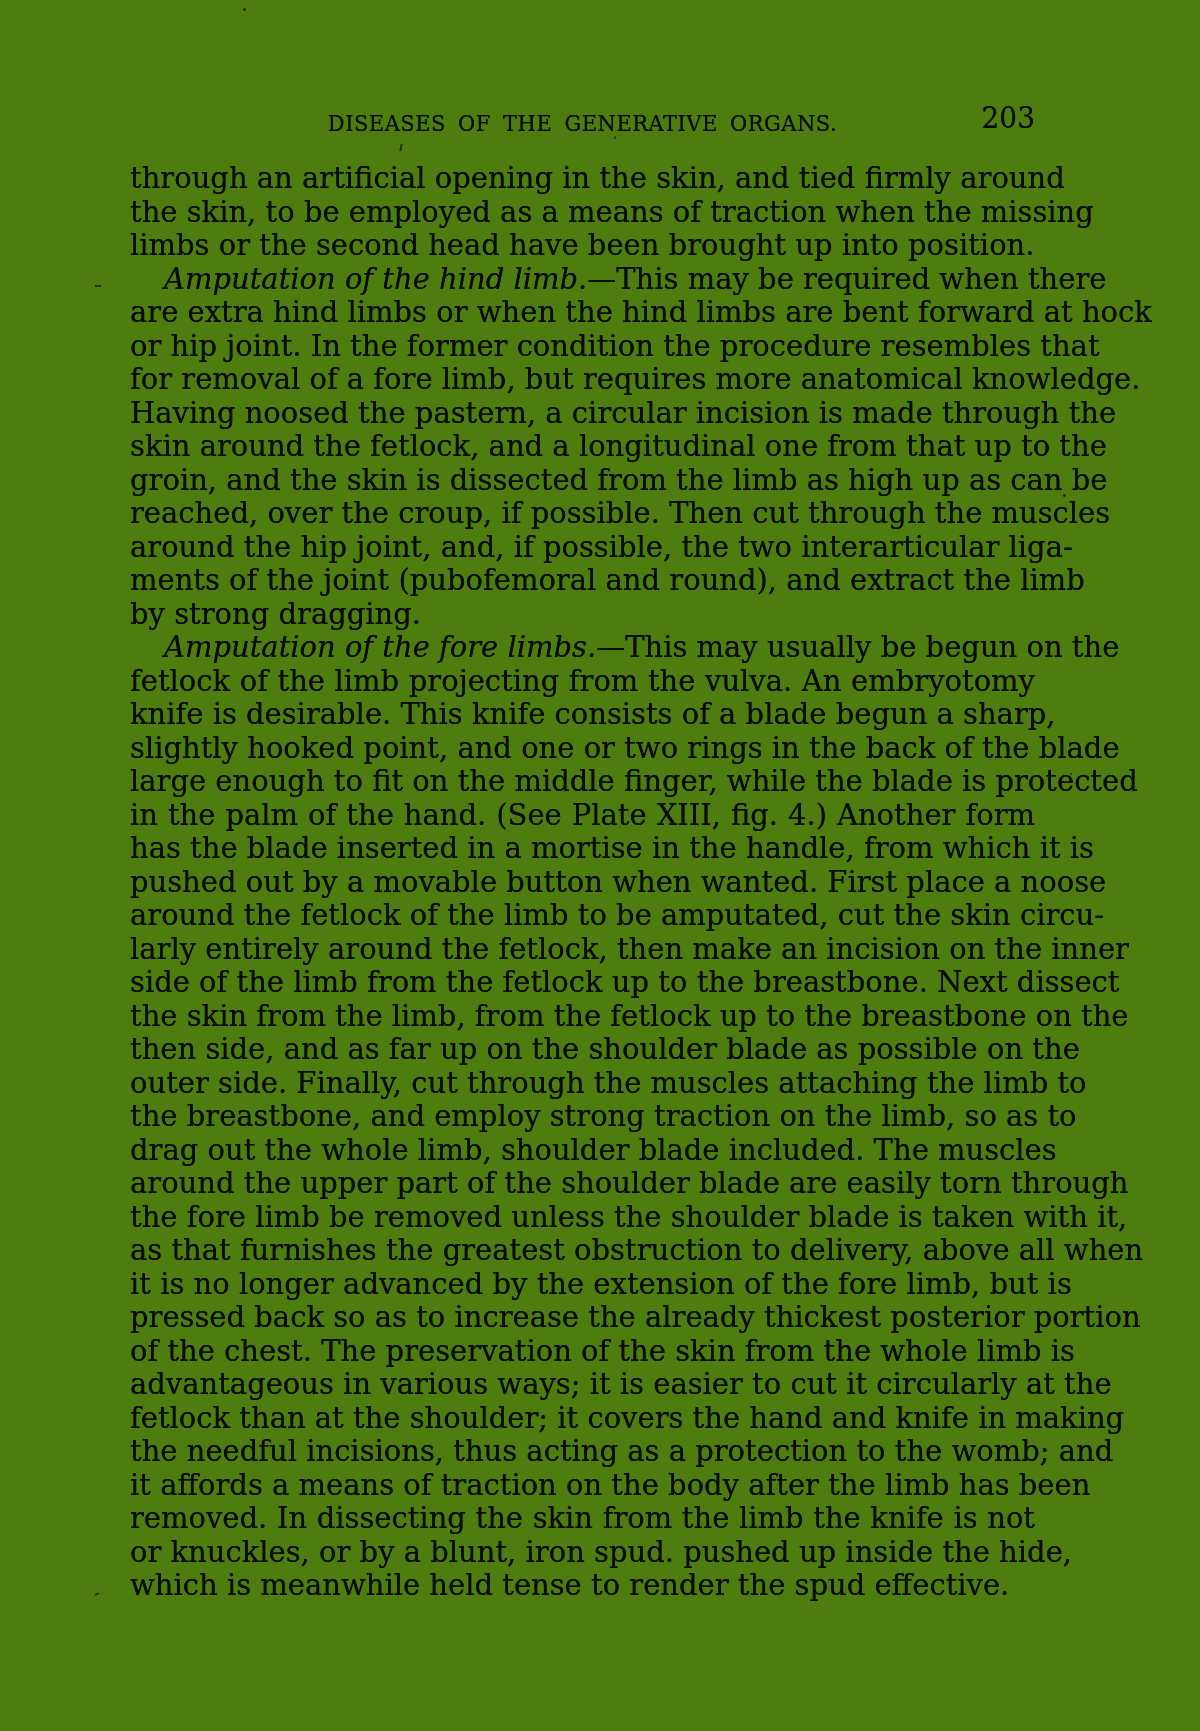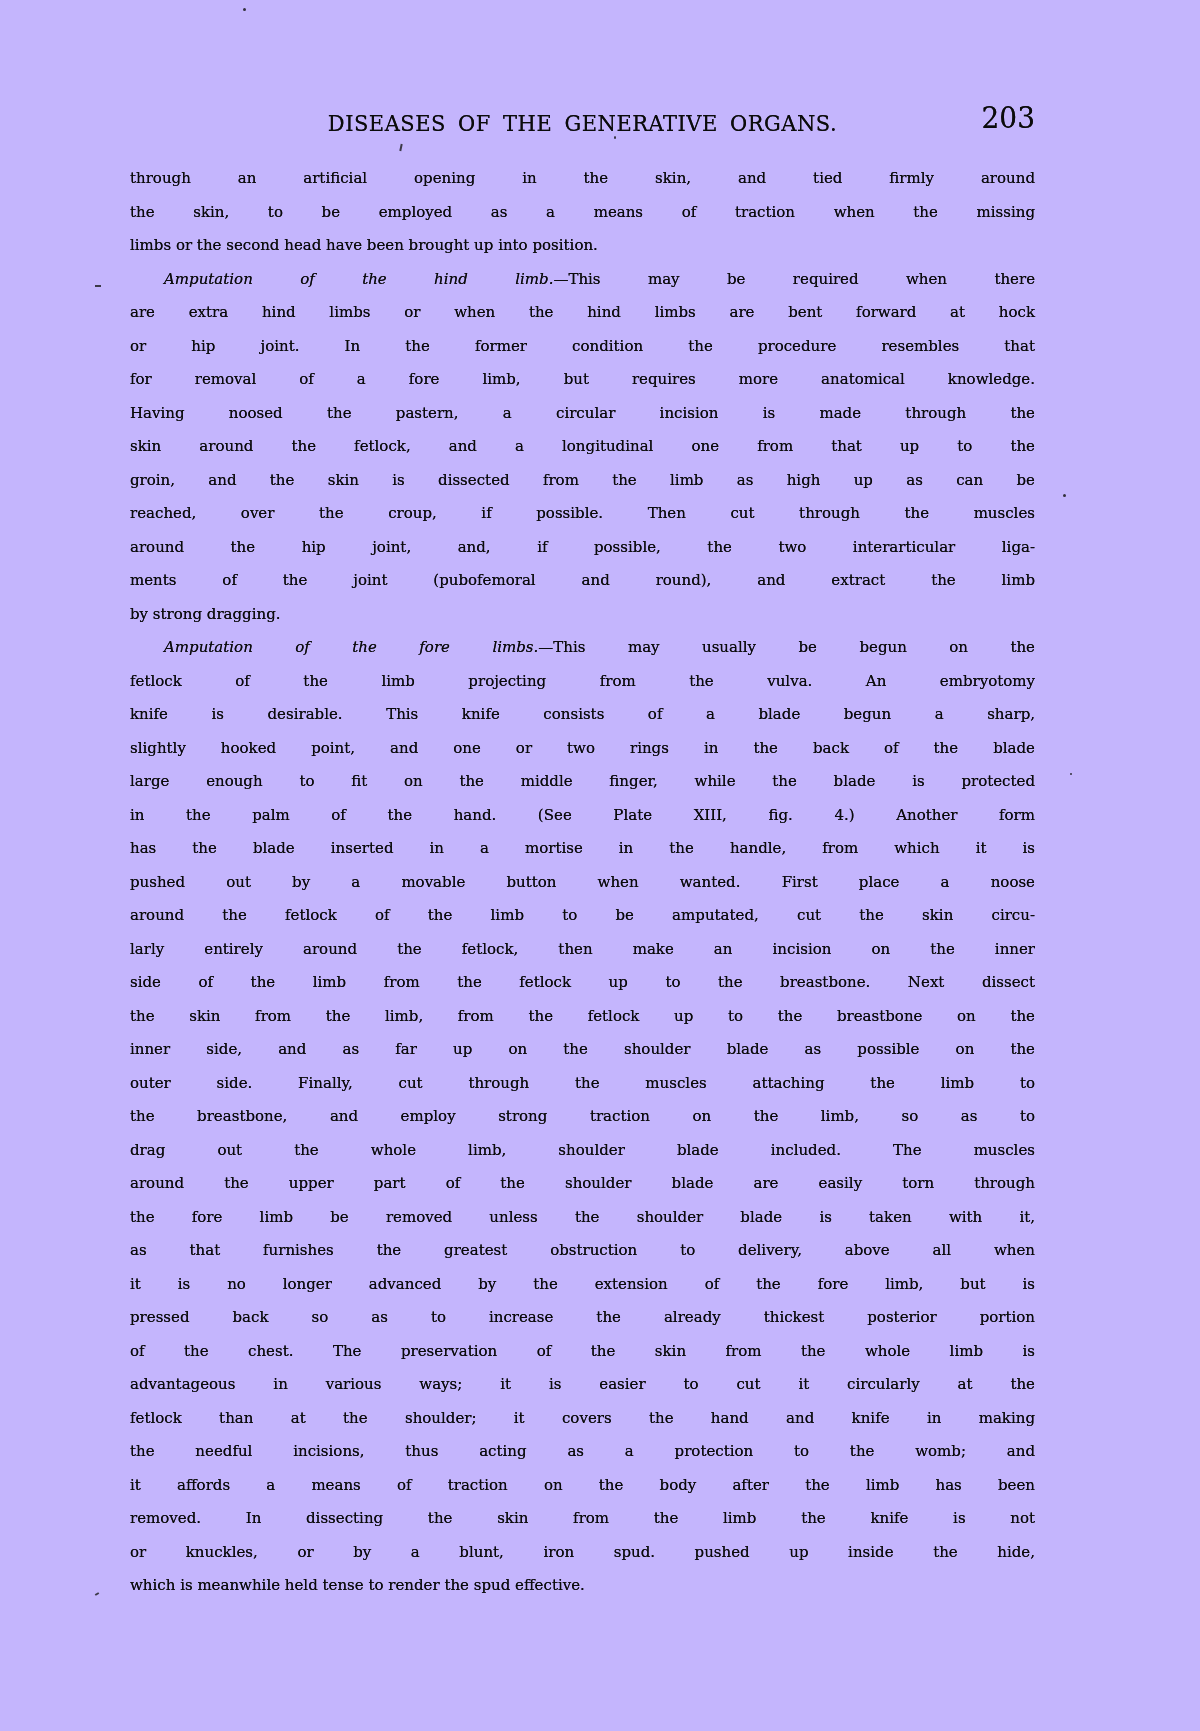--- a/index.html
+++ b/index.html
@@ -4,21 +4,21 @@
 <style>
   html, body {
     margin: 0;
     padding: 0;
     background: #ffffff;
   }
   .sheet {
     position: relative;
     width: 1200px;
     height: 1731px;
-    background: #c4b5fd;
+    background: #4d7c0f;
     overflow: hidden;
     font-family: "DejaVu Serif", serif;
     color: #0b0b0b;
   }
   
   .running-head {
     position: absolute;
     left: 130px;
     top: 101px;
     width: 905px;
@@ -45,21 +45,21 @@
     transform: scaleY(1.05);
     transform-origin: right top;
     text-shadow: 0 0 0.5px rgba(0,0,0,0.75);
   }
   
   .page-body {
     position: absolute;
     left: 130px;
     top: 162px;
     width: 905px;
-    font-size: 15px;
+    font-size: 29px;
     line-height: 33.5px;
     text-shadow: 0 0 0.55px rgba(0,0,0,0.8);
   }
   .line {
     height: 33.5px;
     text-align: justify;
     text-align-last: justify;
     white-space: nowrap;
     overflow: visible;
   }
@@ -118,21 +118,21 @@
       <div class="line">knife is desirable. This knife consists of a blade begun a sharp,</div>
       <div class="line">slightly hooked point, and one or two rings in the back of the blade</div>
       <div class="line">large enough to fit on the middle finger, while the blade is protected</div>
       <div class="line">in the palm of the hand. (See Plate XIII, fig. 4.) Another form</div>
       <div class="line">has the blade inserted in a mortise in the handle, from which it is</div>
       <div class="line">pushed out by a movable button when wanted. First place a noose</div>
       <div class="line">around the fetlock of the limb to be amputated, cut the skin circu-</div>
       <div class="line">larly entirely around the fetlock, then make an incision on the inner</div>
       <div class="line">side of the limb from the fetlock up to the breastbone. Next dissect</div>
       <div class="line">the skin from the limb, from the fetlock up to the breastbone on the</div>
-      <div class="line">inner side, and as far up on the shoulder blade as possible on the</div>
+      <div class="line">then side, and as far up on the shoulder blade as possible on the</div>
       <div class="line">outer side. Finally, cut through the muscles attaching the limb to</div>
       <div class="line">the breastbone, and employ strong traction on the limb, so as to</div>
       <div class="line">drag out the whole limb, shoulder blade included. The muscles</div>
       <div class="line">around the upper part of the shoulder blade are easily torn through</div>
       <div class="line">the fore limb be removed unless the shoulder blade is taken with it,</div>
       <div class="line">as that furnishes the greatest obstruction to delivery, above all when</div>
       <div class="line">it is no longer advanced by the extension of the fore limb, but is</div>
       <div class="line">pressed back so as to increase the already thickest posterior portion</div>
       <div class="line">of the chest. The preservation of the skin from the whole limb is</div>
       <div class="line">advantageous in various ways; it is easier to cut it circularly at the</div>

